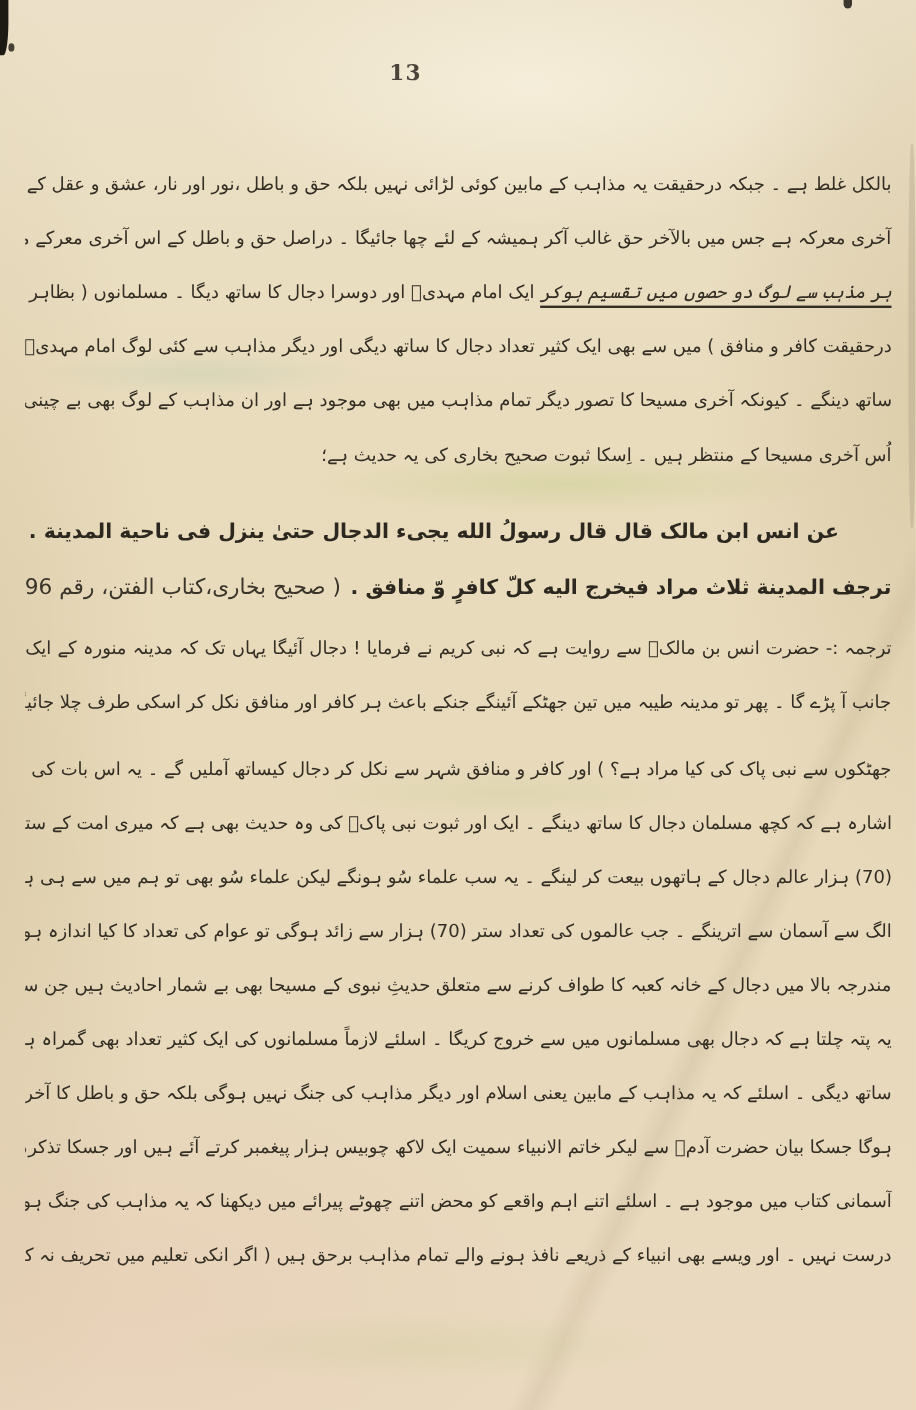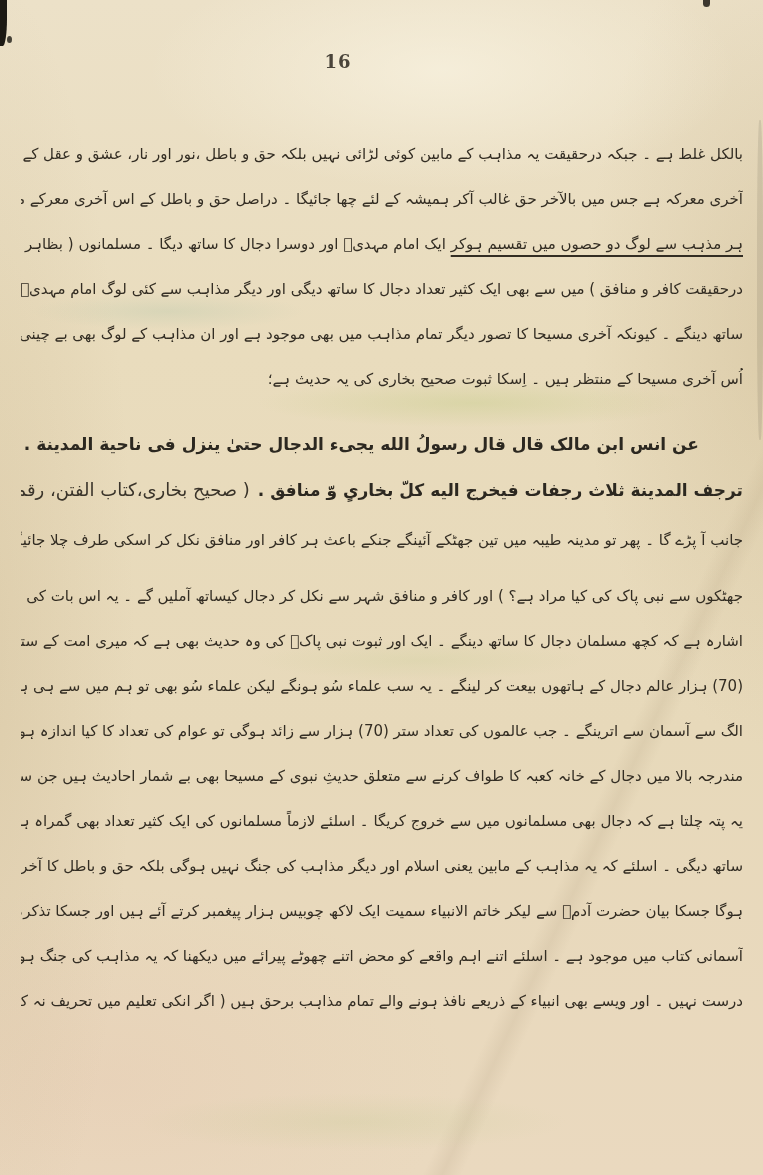--- a/index.html
+++ b/index.html
@@ -46,20 +46,21 @@
     height: 45px; line-height: 45px;
     font-size: 15px;
     text-align: justify; text-align-last: justify;
     white-space: nowrap; overflow: hidden;
   }
   .line.short { text-align: left; text-align-last: right; }
   .u {
     text-decoration: underline;
     text-underline-offset: 6px;
     text-decoration-thickness: 1.5px;
+    font-style: italic;
   }
   .gap-hadith { margin-top: 20px; }
   .gap-trans  { margin-top: 6px; }
   .gap-comm   { margin-top: 11px; }
 
   .hadith-line {
     height: 45px; line-height: 45px;
     font-size: 17px; font-weight: bold;
     color: #2c2820;
     white-space: nowrap; overflow: hidden;
@@ -73,39 +74,40 @@
 </style>
 </head>
 <body>
 
 <div class="paper"></div>
 <div class="speck a"></div>
 <div class="speck b"></div>
 <div class="speck c"></div>
 <div class="speck d"></div>
 
-<div class="page-number">16</div>
+<div class="page-number">13</div>
 
 <div class="text-body">
 
   <div>
     <div class="line">بالکل غلط ہے ۔ جبکہ درحقیقت یہ مذاہب کے مابین کوئی لڑائی نہیں بلکہ حق و باطل ،نور اور نار، عشق و عقل کے درمیان</div>
     <div class="line">آخری معرکہ ہے جس میں بالآخر حق غالب آکر ہمیشہ کے لئے چھا جائیگا ۔ دراصل حق و باطل کے اس آخری معرکے میں</div>
     <div class="line"><span class="u">ہر مذہب سے لوگ دو حصوں میں تقسیم ہوکر</span><span> ایک امام مہدیؑ اور دوسرا دجال کا ساتھ دیگا ۔ مسلمانوں ( بظاہر مسلمان</span></div>
     <div class="line">درحقیقت کافر و منافق ) میں سے بھی ایک کثیر تعداد دجال کا ساتھ دیگی اور دیگر مذاہب سے کئی لوگ امام مہدیؑ کا</div>
     <div class="line">ساتھ دینگے ۔ کیونکہ آخری مسیحا کا تصور دیگر تمام مذاہب میں بھی موجود ہے اور ان مذاہب کے لوگ بھی بے چینی سے</div>
     <div class="line short">اُس آخری مسیحا کے منتظر ہیں ۔ اِسکا ثبوت صحیح بخاری کی یہ حدیث ہے؛</div>
   </div>
 
   <div class="gap-hadith">
     <div class="hadith-line first">عن انس ابن مالک قال قال رسولُ الله یجیء الدجال حتیٰ ینزل فی ناحیة المدینة . ثم</div>
-    <div class="hadith-line second"><span>ترجف المدینة ثلاث رجفات فیخرج الیه کلّ بخاریٍ وّ منافق .</span><span class="citation">( صحیح بخاری،کتاب الفتن، رقم 1996 )</span></div>
+    <div class="hadith-line second"><span>ترجف المدینة ثلاث مراد فیخرج الیه کلّ کافرٍ وّ منافق .</span><span class="citation">( صحیح بخاری،کتاب الفتن، رقم 1996 )</span></div>
   </div>
 
   <div class="gap-trans">
+    <div class="line">ترجمہ :- حضرت انس بن مالکؓ سے روایت ہے کہ نبی کریم نے فرمایا ! دجال آئیگا یہاں تک کہ مدینہ منورہ کے ایک</div>
     <div class="line">جانب آ پڑے گا ۔ پھر تو مدینہ طیبہ میں تین جھٹکے آئینگے جنکے باعث ہر کافر اور منافق نکل کر اسکی طرف چلا جائیگا ۔</div>
   </div>
 
   <div class="gap-comm">
     <div class="line">جھٹکوں سے نبی پاک کی کیا مراد ہے؟ ) اور کافر و منافق شہر سے نکل کر دجال کیساتھ آملیں گے ۔ یہ اس بات کی طرف</div>
     <div class="line">اشارہ ہے کہ کچھ مسلمان دجال کا ساتھ دینگے ۔ ایک اور ثبوت نبی پاکؐ کی وہ حدیث بھی ہے کہ میری امت کے ستر</div>
     <div class="line">(70) ہزار عالم دجال کے ہاتھوں بیعت کر لینگے ۔ یہ سب علماء سُو ہونگے لیکن علماء سُو بھی تو ہم میں سے ہی ہونگے نہ کہ</div>
     <div class="line">الگ سے آسمان سے اترینگے ۔ جب عالموں کی تعداد ستر (70) ہزار سے زائد ہوگی تو عوام کی تعداد کا کیا اندازہ ہوگا؟</div>
     <div class="line">مندرجہ بالا میں دجال کے خانہ کعبہ کا طواف کرنے سے متعلق حدیثِ نبوی کے مسیحا بھی بے شمار احادیث ہیں جن سے</div>
     <div class="line">یہ پتہ چلتا ہے کہ دجال بھی مسلمانوں میں سے خروج کریگا ۔ اسلئے لازماً مسلمانوں کی ایک کثیر تعداد بھی گمراہ ہوکر اسکا</div>

